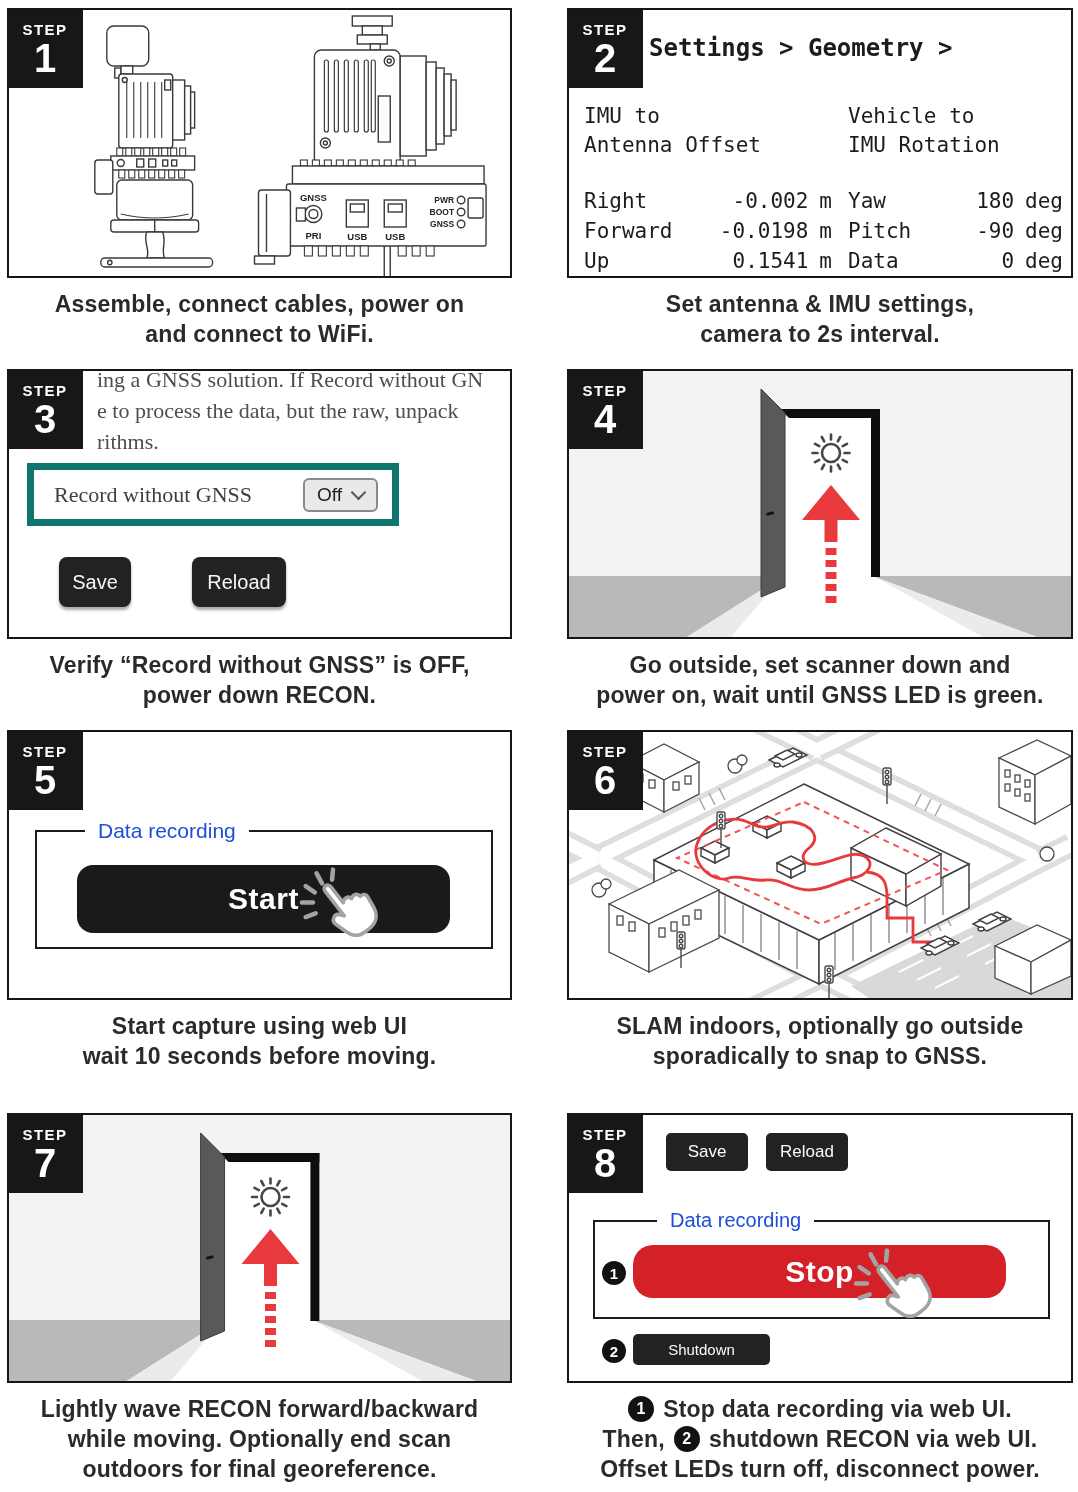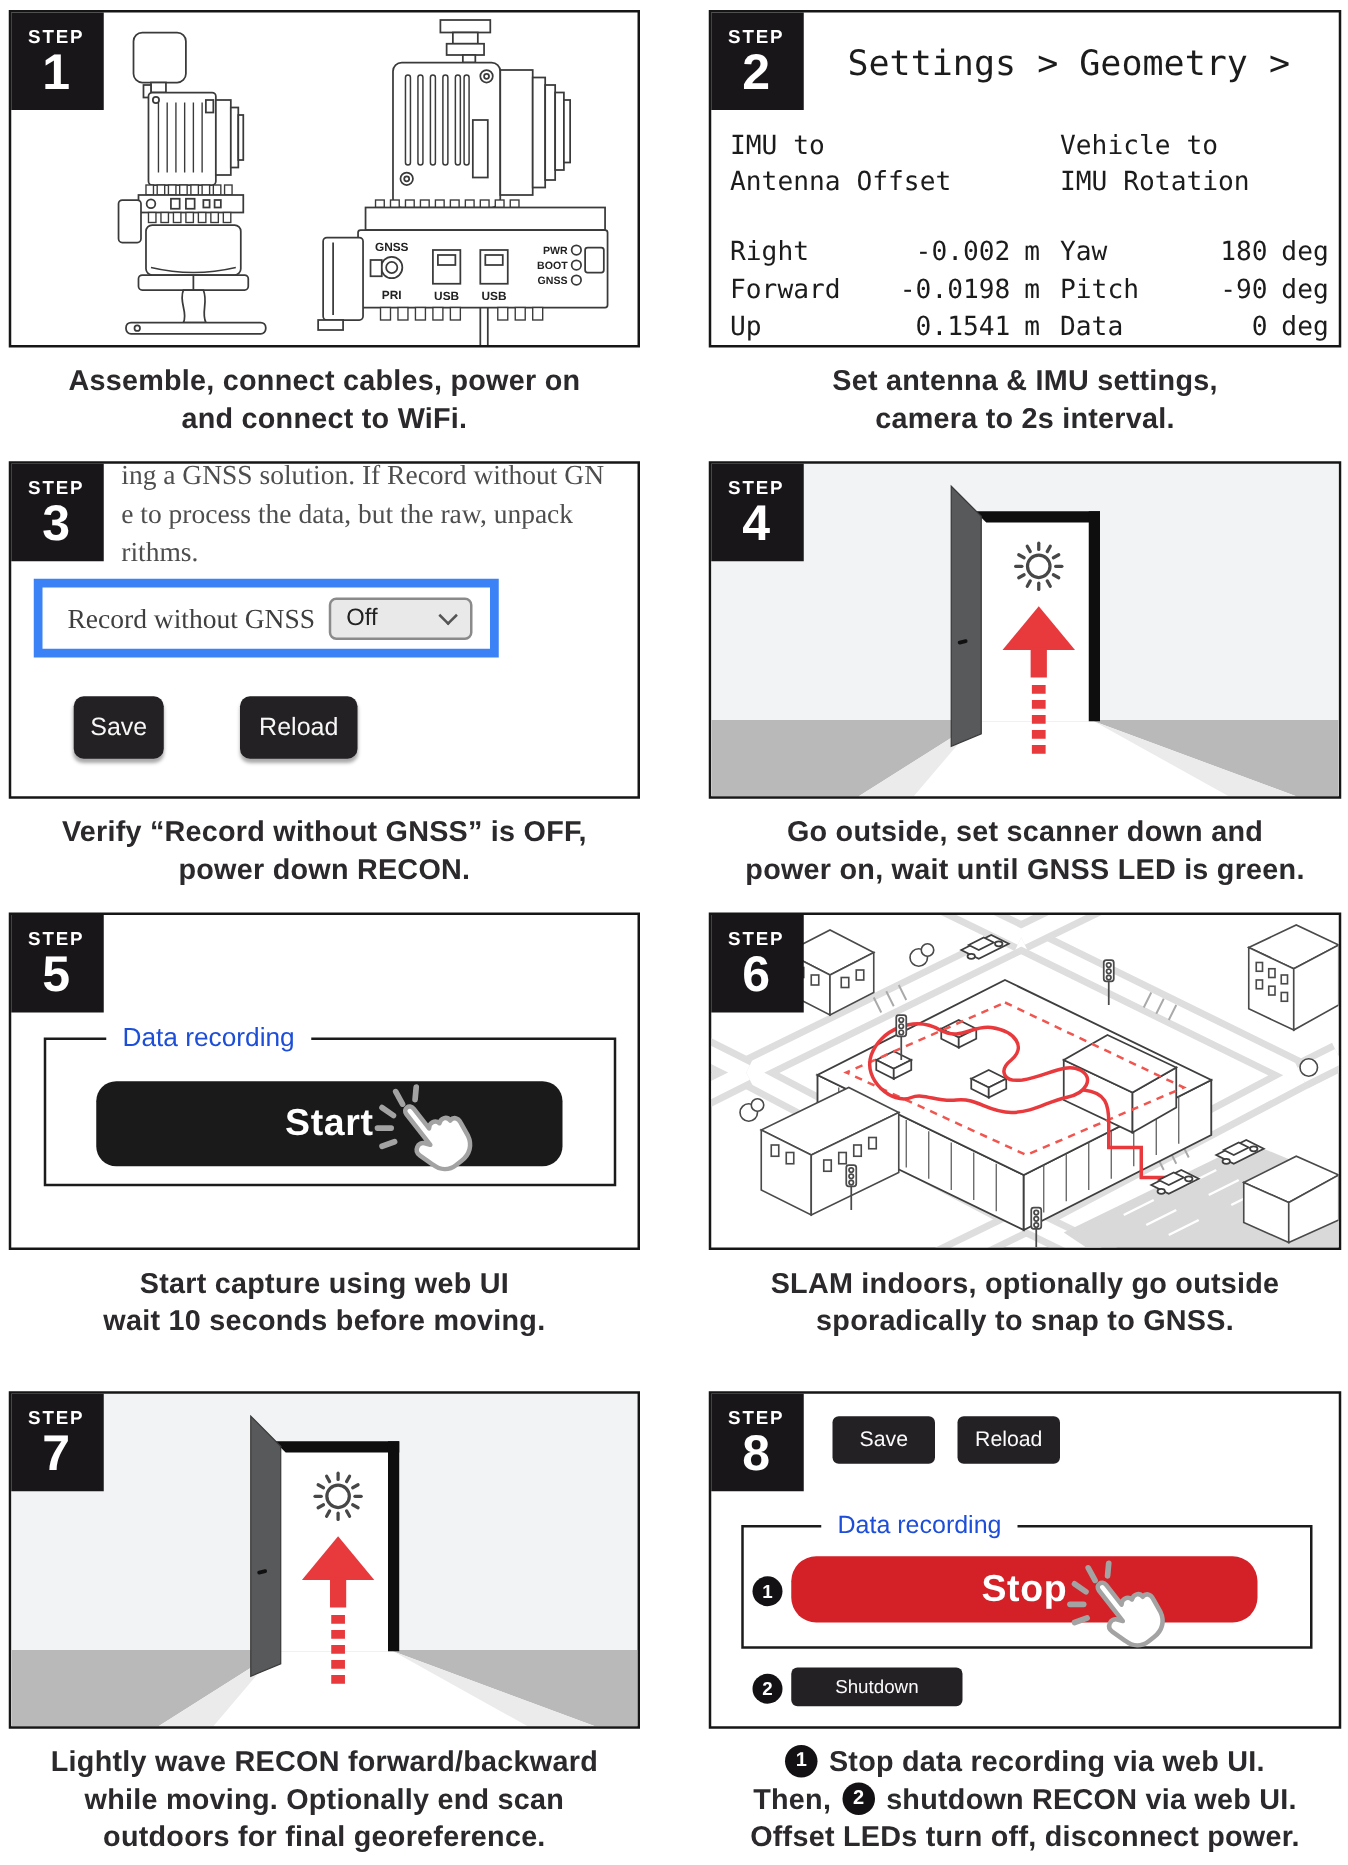--- a/index.html
+++ b/index.html
@@ -8,36 +8,36 @@
   .cell{margin-bottom:20px;}
   .cell.row3{margin-bottom:42px;}
   .panel{position:relative;height:270px;border:2px solid #161616;background:#fff;box-sizing:border-box;overflow:hidden;}
   .badge{position:absolute;top:-2px;left:-2px;width:76px;height:80px;background:#191619;color:#fff;z-index:6;text-align:center;}
   .badge .s{font-size:15px;font-weight:700;letter-spacing:1.5px;margin-top:13px;}
   .badge .n{font-size:40px;font-weight:700;line-height:40px;}
   .caption{margin-top:11px;text-align:center;font-weight:700;font-size:23px;line-height:30px;color:#2b292c;letter-spacing:.2px;white-space:nowrap;}
   .fillsvg{position:absolute;inset:0;width:100%;height:100%;}
   
   .screen2{position:absolute;inset:0;font-family:"DejaVu Sans Mono",monospace;color:#1c1c1c;}
-  .crumb{position:absolute;top:24px;left:80px;right:10px;text-align:center;font-size:28px;}
+  .crumb{position:absolute;top:24px;left:80px;right:10px;text-align:left;font-size:24px;font-weight:bold;}
   .col2{position:absolute;top:92px;}
   .col2.l{left:15px;width:248px;}
   .col2.r{left:279px;width:215px;}
   .col2 .t{font-size:21px;line-height:29px;}
   .col2 .rows{margin-top:26px;}
   .mrow{display:flex;font-size:21px;line-height:30px;}
   .mrow .lbl{flex:0 0 96px;}
   .col2.r .mrow .lbl{flex:0 0 70px;}
   .mrow .val{flex:1;text-align:right;}
   .mrow .unit{padding-left:11px;}
   
   .clip3{position:absolute;top:-7px;left:88px;right:0;font-family:"Liberation Serif",serif;font-size:22px;line-height:31px;color:#4e4e4e;white-space:nowrap;overflow:hidden;}
-  .redbox{position:absolute;left:18px;top:92px;width:358px;height:49px;border:7px solid #3b82f6;display:flex;align-items:center;background:#fff;}
+  .redbox{position:absolute;left:18px;top:92px;width:358px;height:49px;border:7px solid #0f766e;display:flex;align-items:center;background:#fff;}
   .redbox .flabel{font-family:"Liberation Serif",serif;font-size:22px;color:#3f3f3f;margin-left:20px;}
-  .selectbox{margin-left:auto;margin-right:14px;background:#e9e9e9;border:2px solid #8a8a8a;border-radius:6px;padding:4px 12px;font-size:19px;color:#222;display:flex;align-items:center;gap:40px;}
+  .selectbox{margin-left:auto;margin-right:14px;background:#e9e9e9;border:2px solid #8a8a8a;border-radius:6px;padding:4px 12px;font-size:19px;color:#222;display:flex;align-items:center;}
   .chev{width:9px;height:9px;border-right:2.5px solid #555;border-bottom:2.5px solid #555;transform:rotate(45deg);margin-left:11px;margin-top:-4px;}
   .dbtn{position:absolute;background:#242124;color:#f7f7f7;border-radius:8px;display:flex;align-items:center;justify-content:center;box-shadow:0 3px 3px #a9a9a9;font-size:20px;}
   .dbtn.save3{left:50px;top:186px;width:72px;height:50px;}
   .dbtn.reload3{left:183px;top:186px;width:94px;height:50px;}
   
   .fs{position:absolute;border:2px solid #1b1b1b;background:#fff;}
   .fs .legend{position:absolute;top:-13px;background:#fff;padding:0 13px;font-size:21px;color:#1d4ed8;white-space:nowrap;}
   .fs5{left:26px;top:98px;width:454px;height:115px;}
   .fs5 .legend{left:48px;}
   .fs8{left:24px;top:105px;width:453px;height:95px;}

